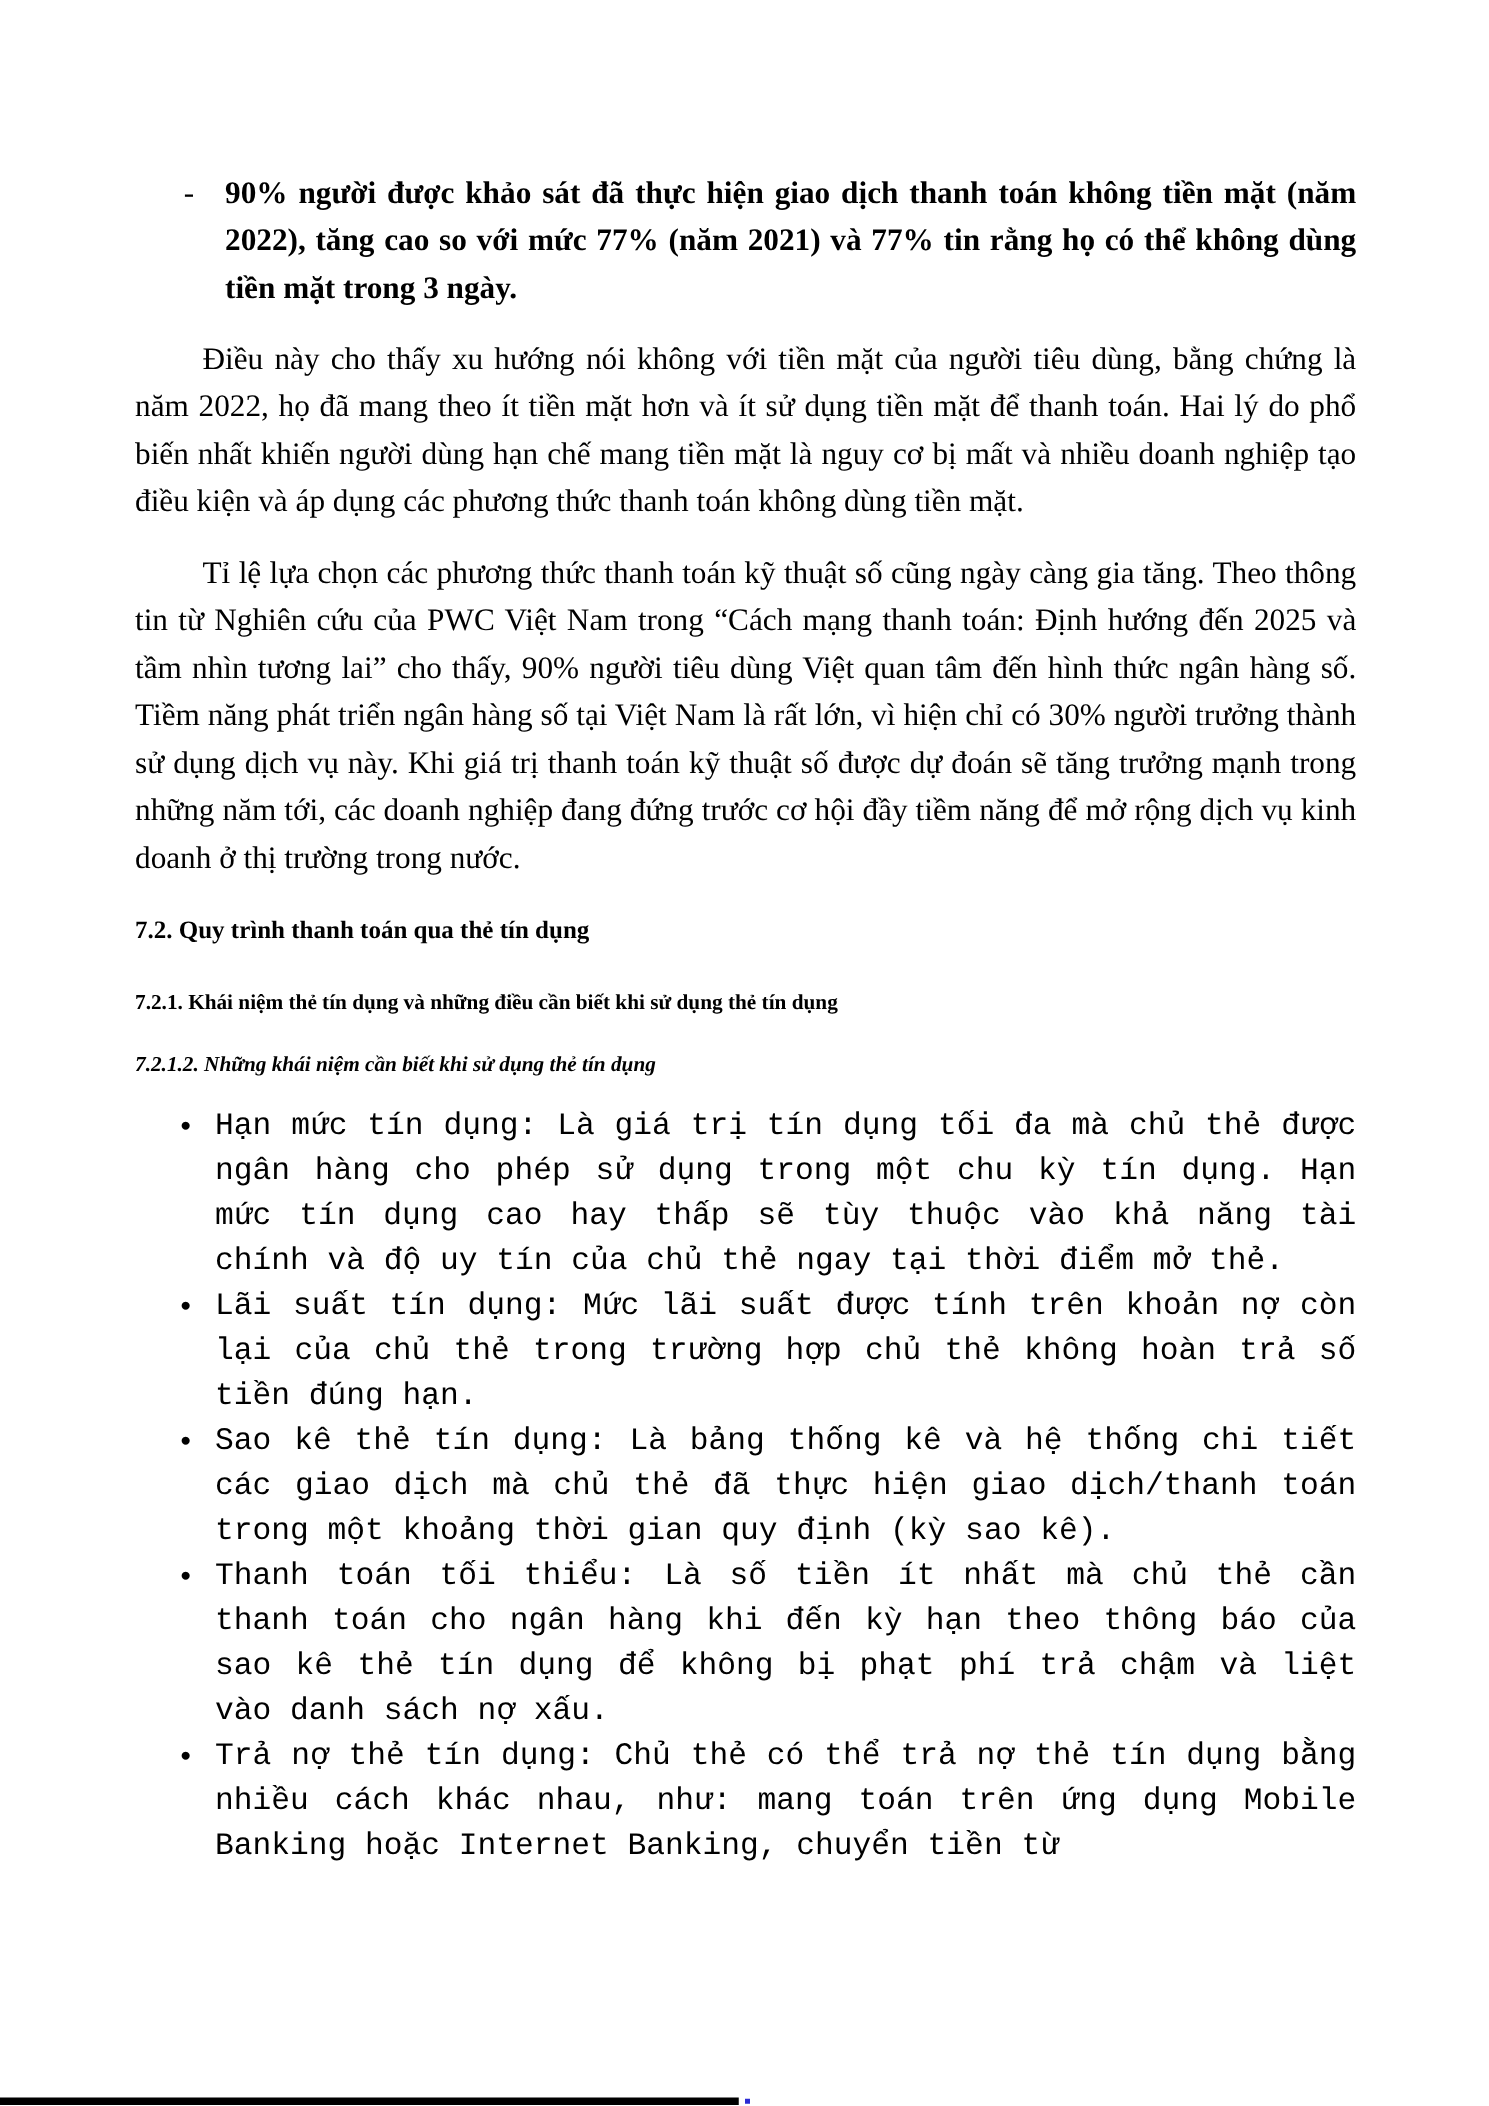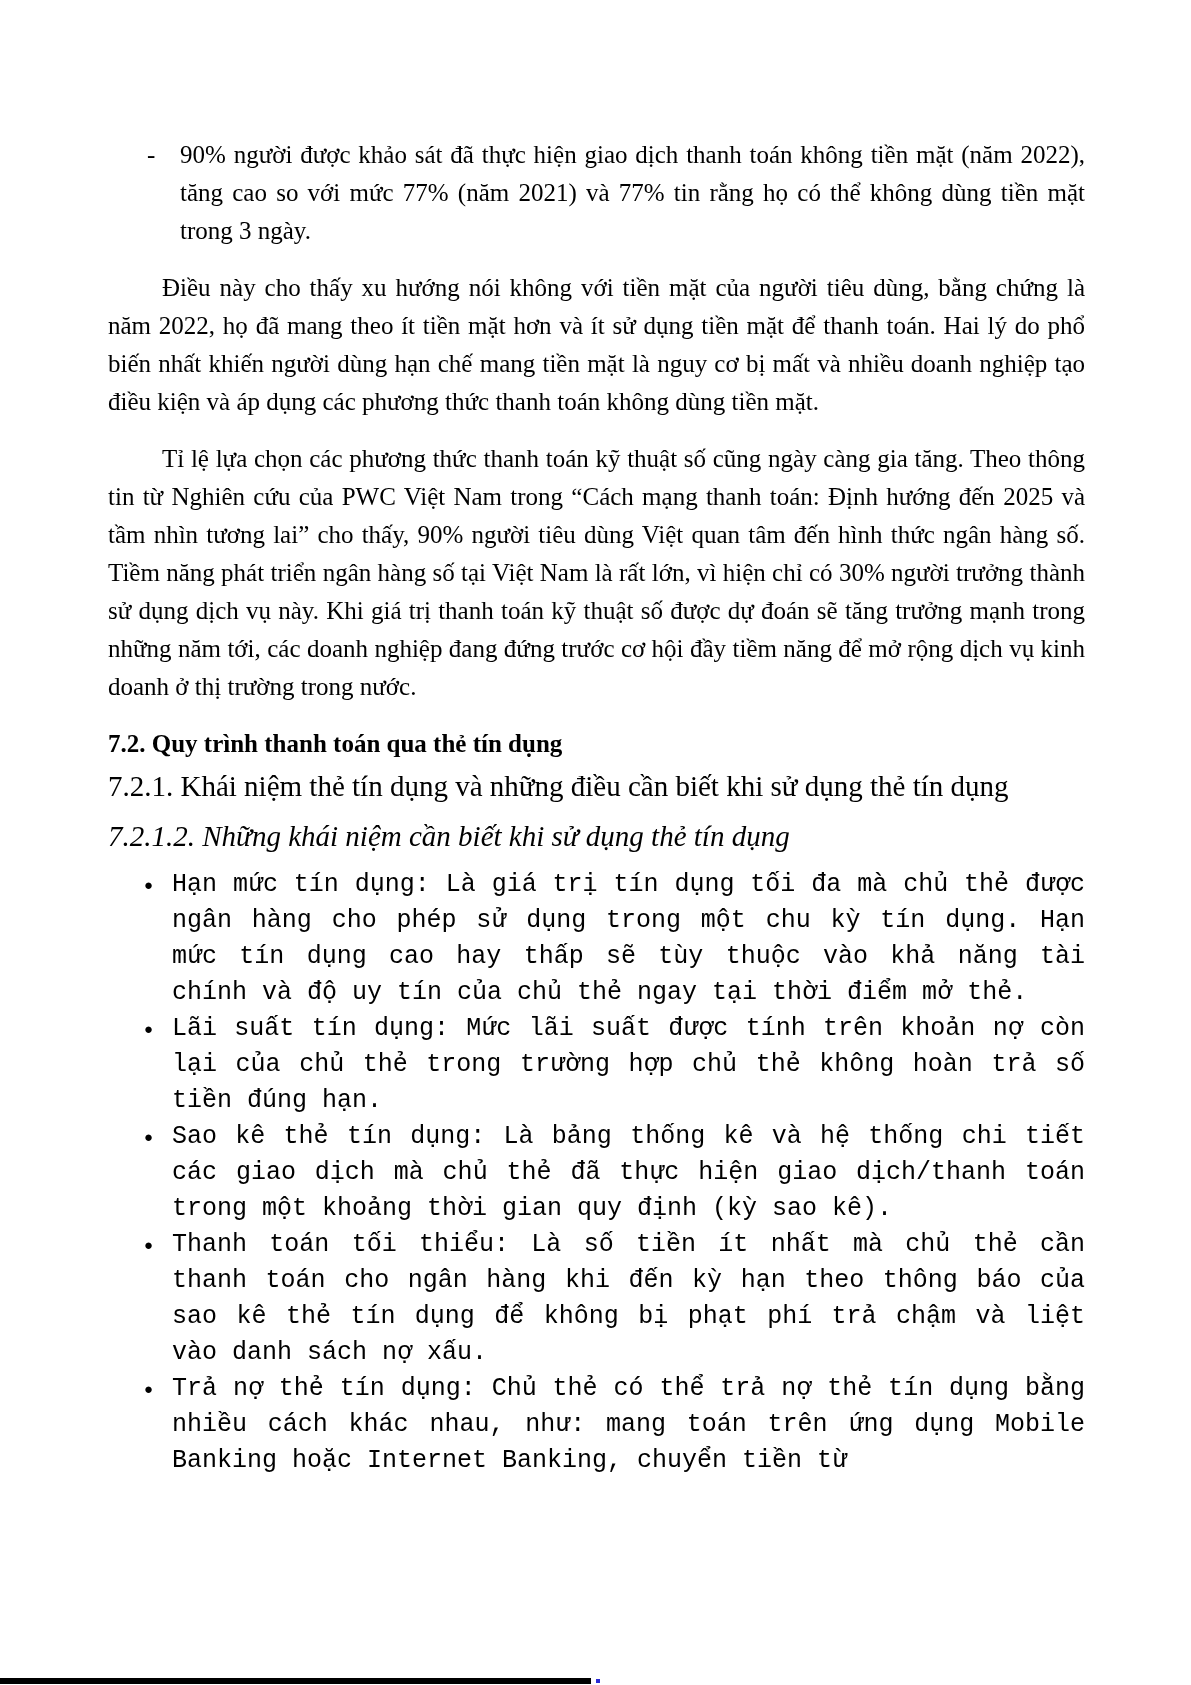--- a/index.html
+++ b/index.html
@@ -35,29 +35,30 @@
     margin-left: 72px;
     margin-bottom: 19px;
   }
   .dash-item .marker {
     position: absolute;
     left: -33px;
     top: 0;
   }
   .dash-item .itext {
     text-align: justify;
+    font-weight: bold;
   }
   h2.heading {
-    font-size: 25px;
+    font-size: 20px;
     font-weight: bold;
-    margin-bottom: 4px;
+    margin-bottom: 20px;
   }
   .subheading {
-    font-weight: normal;
-    font-size: 29px;
+    font-weight: bold;
+    font-size: 17px;
     margin-bottom: 12px;
   }
   .subheading.italic {
     font-style: italic;
   }
   .bullets {
     line-height: 36px;
   }
   .bullet-item {
     position: relative;

